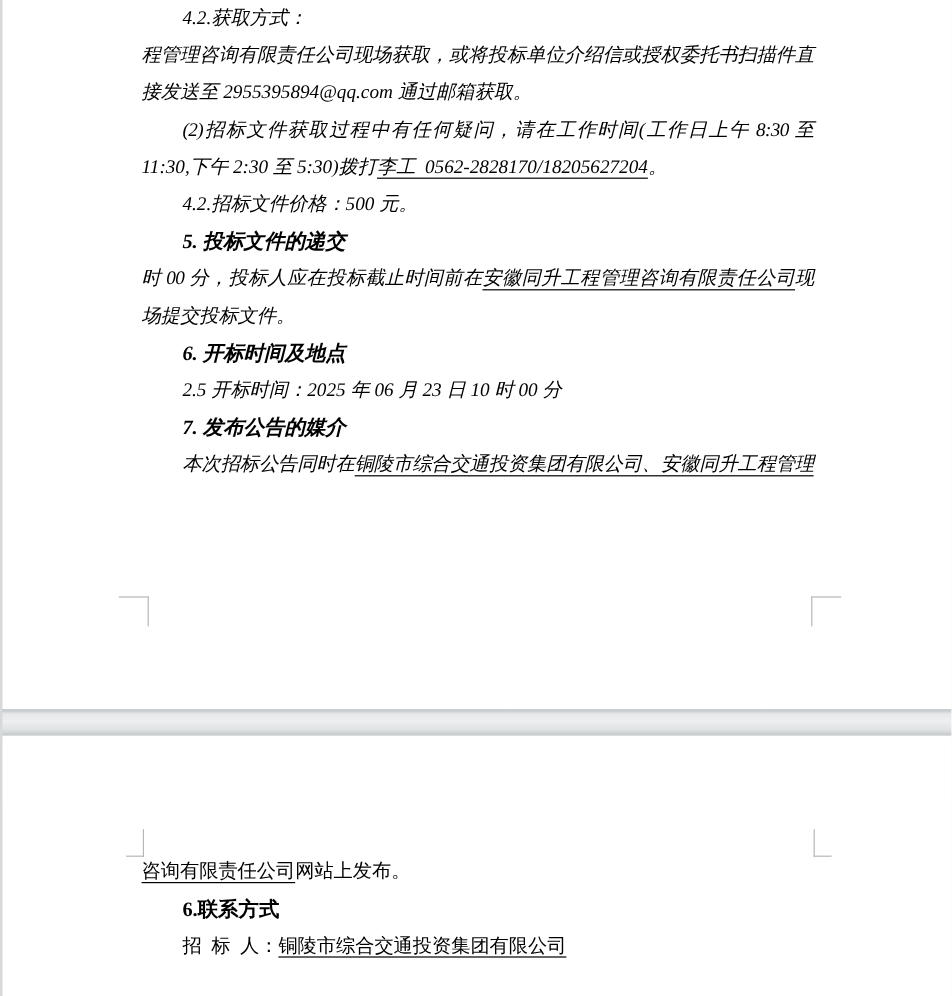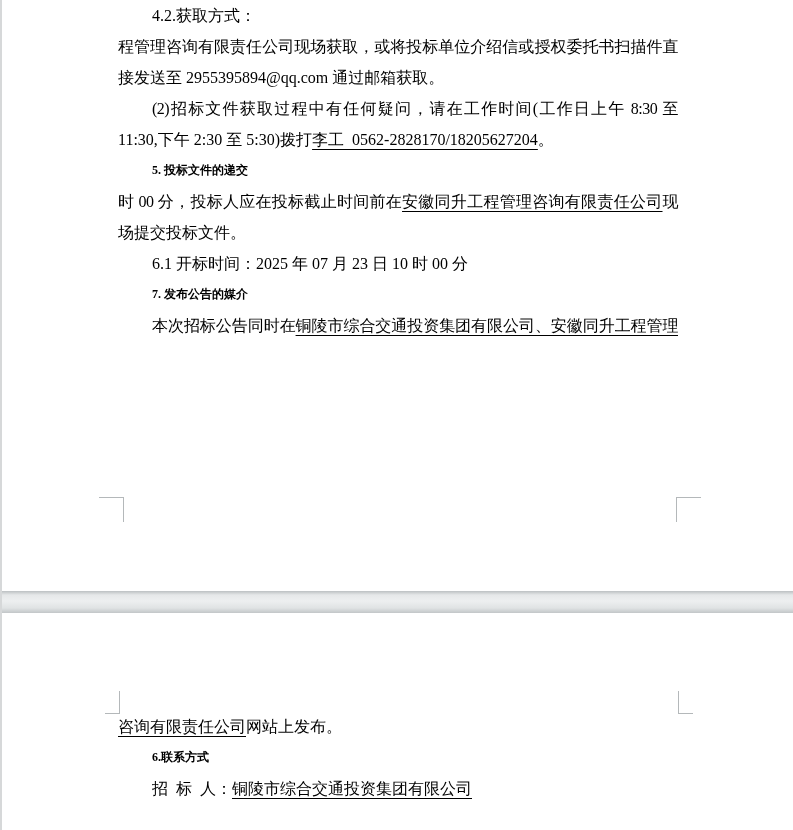--- a/index.html
+++ b/index.html
@@ -1,54 +1,56 @@
 <!DOCTYPE html>
 <html><head>
 <meta charset="utf-8">
 <style>
   html,body{margin:0;padding:0;background:#ffffff;}
   body{width:793px;height:830px;overflow:hidden;
        font-family:"Liberation Serif","DejaVu Serif",serif;color:#000;}
   .viewport{position:relative;width:793px;height:830px;background:#f2f2f2;}
   .app-edge{position:absolute;left:0;top:0;width:2px;height:830px;background:#d6d8d9;}
   .page{position:absolute;left:2px;width:791px;background:#ffffff;}
-  .page-1{top:0;height:671px;}
+  .page-1{top:0;height:671px;font-style:italic;}
   .page-2{top:618px;height:217px;}
   .separator{position:absolute;left:0;top:591px;width:793px;height:22px;
      background:linear-gradient(to bottom,#bcc0c2 0px,#e6e8e9 4px,#edeff0 10px,#e0e3e4 17px,#c2c6c8 22px);}
   .text-block{position:absolute;left:116px;width:560px;font-size:16px;line-height:31px;}
   .page-1 .text-block{top:0;}
   .page-2 .text-block{top:93px;}
   .line{height:31px;overflow:visible;}
   .line.indent{padding-left:34px;}
   .line.fill{text-align:justify;text-align-last:justify;letter-spacing:-0.5px;}
-  .line.bold{font-weight:bold;font-size:12px;}
+  .line.bold{font-weight:bold;font-size:17px;}
   .u{text-decoration:underline;text-underline-offset:4px;text-decoration-thickness:1px;}
   .mark{position:absolute;width:24px;height:24px;pointer-events:none;}
   .mark-bl{left:97px;top:497px;border-top:1px solid #b4b8ba;border-right:1px solid #b4b8ba;}
   .mark-br{left:674px;top:497px;border-top:1px solid #b4b8ba;border-left:1px solid #b4b8ba;}
   .mark-tl{left:103px;top:73px;width:14px;height:22px;border-bottom:1px solid #b4b8ba;border-right:1px solid #b4b8ba;}
   .mark-tr{left:676px;top:73px;width:14px;height:22px;border-bottom:1px solid #b4b8ba;border-left:1px solid #b4b8ba;}
 </style>
 </head>
 <body>
 
 <div class="viewport">
 
   <div class="page page-1">
     <div class="text-block">
         <div class="line indent"><span>4.2.获取方式：</span></div>
         <div class="line fill"><span>程管理咨询有限责任公司现场获取，或将投标单位介绍信或授权委托书扫描件直</span></div>
         <div class="line"><span>接发送至 2955395894@qq.com 通过邮箱获取。</span></div>
         <div class="line indent fill"><span>(2)招标文件获取过程中有任何疑问，请在工作时间(工作日上午 8:30 至</span></div>
         <div class="line"><span>11:30,下午 2:30 至 5:30)拨打</span><span class="u">李工&nbsp; 0562-2828170/18205627204</span><span>。</span></div>
+        <div class="line indent"><span>4.2.招标文件价格：500 元。</span></div>
         <div class="line indent bold"><span>5. 投标文件的递交</span></div>
         <div class="line fill"><span>时 00 分，投标人应在投标截止时间前在</span><span class="u">安徽同升工程管理咨询有限责任公司</span><span>现</span></div>
         <div class="line"><span>场提交投标文件。</span></div>
-        <div class="line indent"><span>6.1 开标时间：2025 年 07 月 23 日 10 时 00 分</span></div>
+        <div class="line indent bold"><span>6. 开标时间及地点</span></div>
+        <div class="line indent"><span>2.5 开标时间：2025 年 06 月 23 日 10 时 00 分</span></div>
         <div class="line indent bold"><span>7. 发布公告的媒介</span></div>
         <div class="line indent fill"><span>本次招标公告同时在</span><span class="u">铜陵市综合交通投资集团有限公司、安徽同升工程管理</span></div>
       </div>
     <div class="mark mark-bl"></div>
     <div class="mark mark-br"></div>
   </div>
 
   <div class="separator"></div>
 
   <div class="page page-2">

